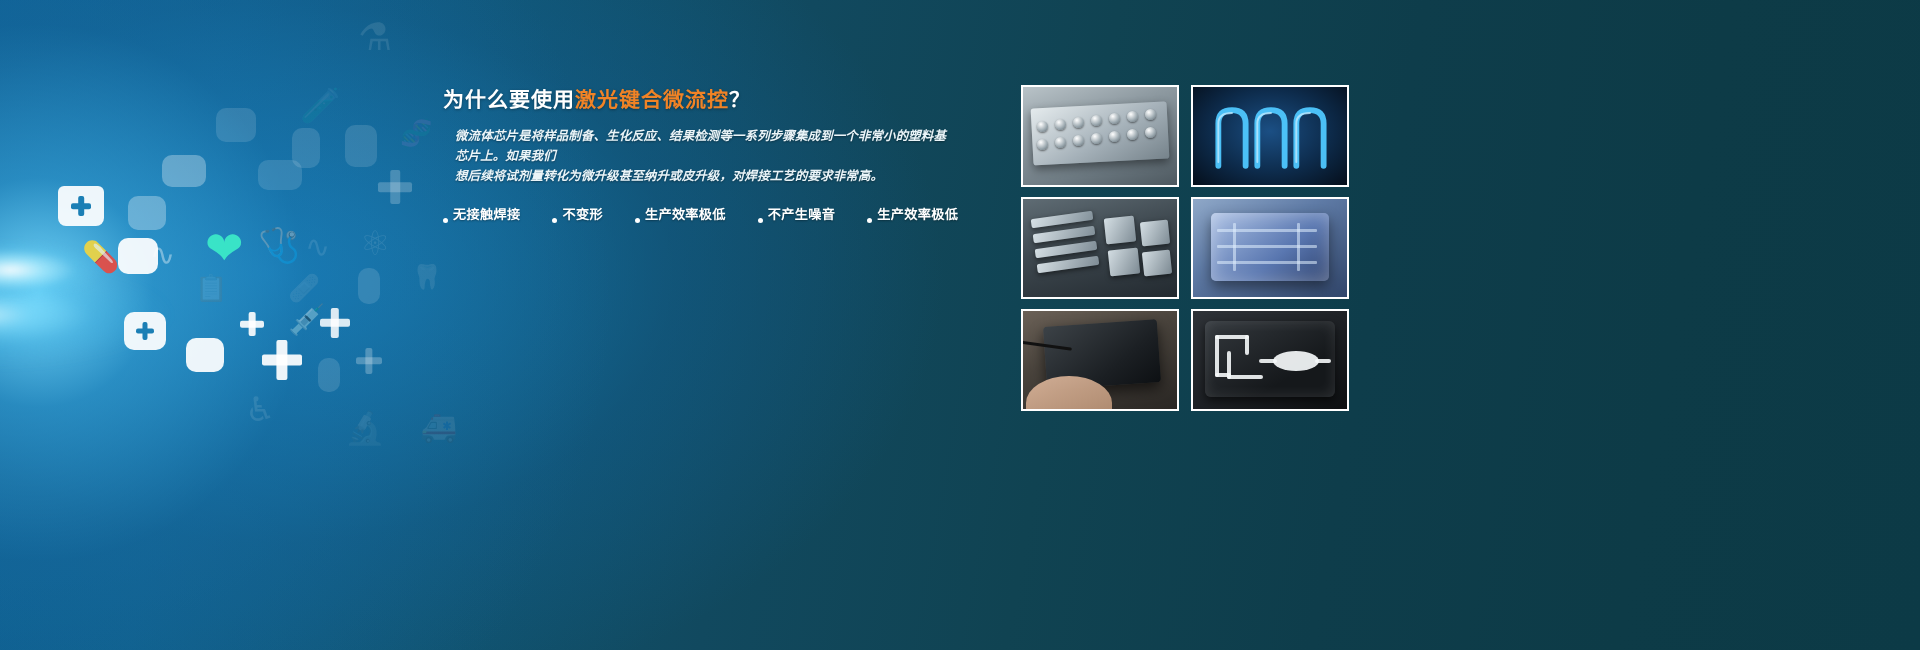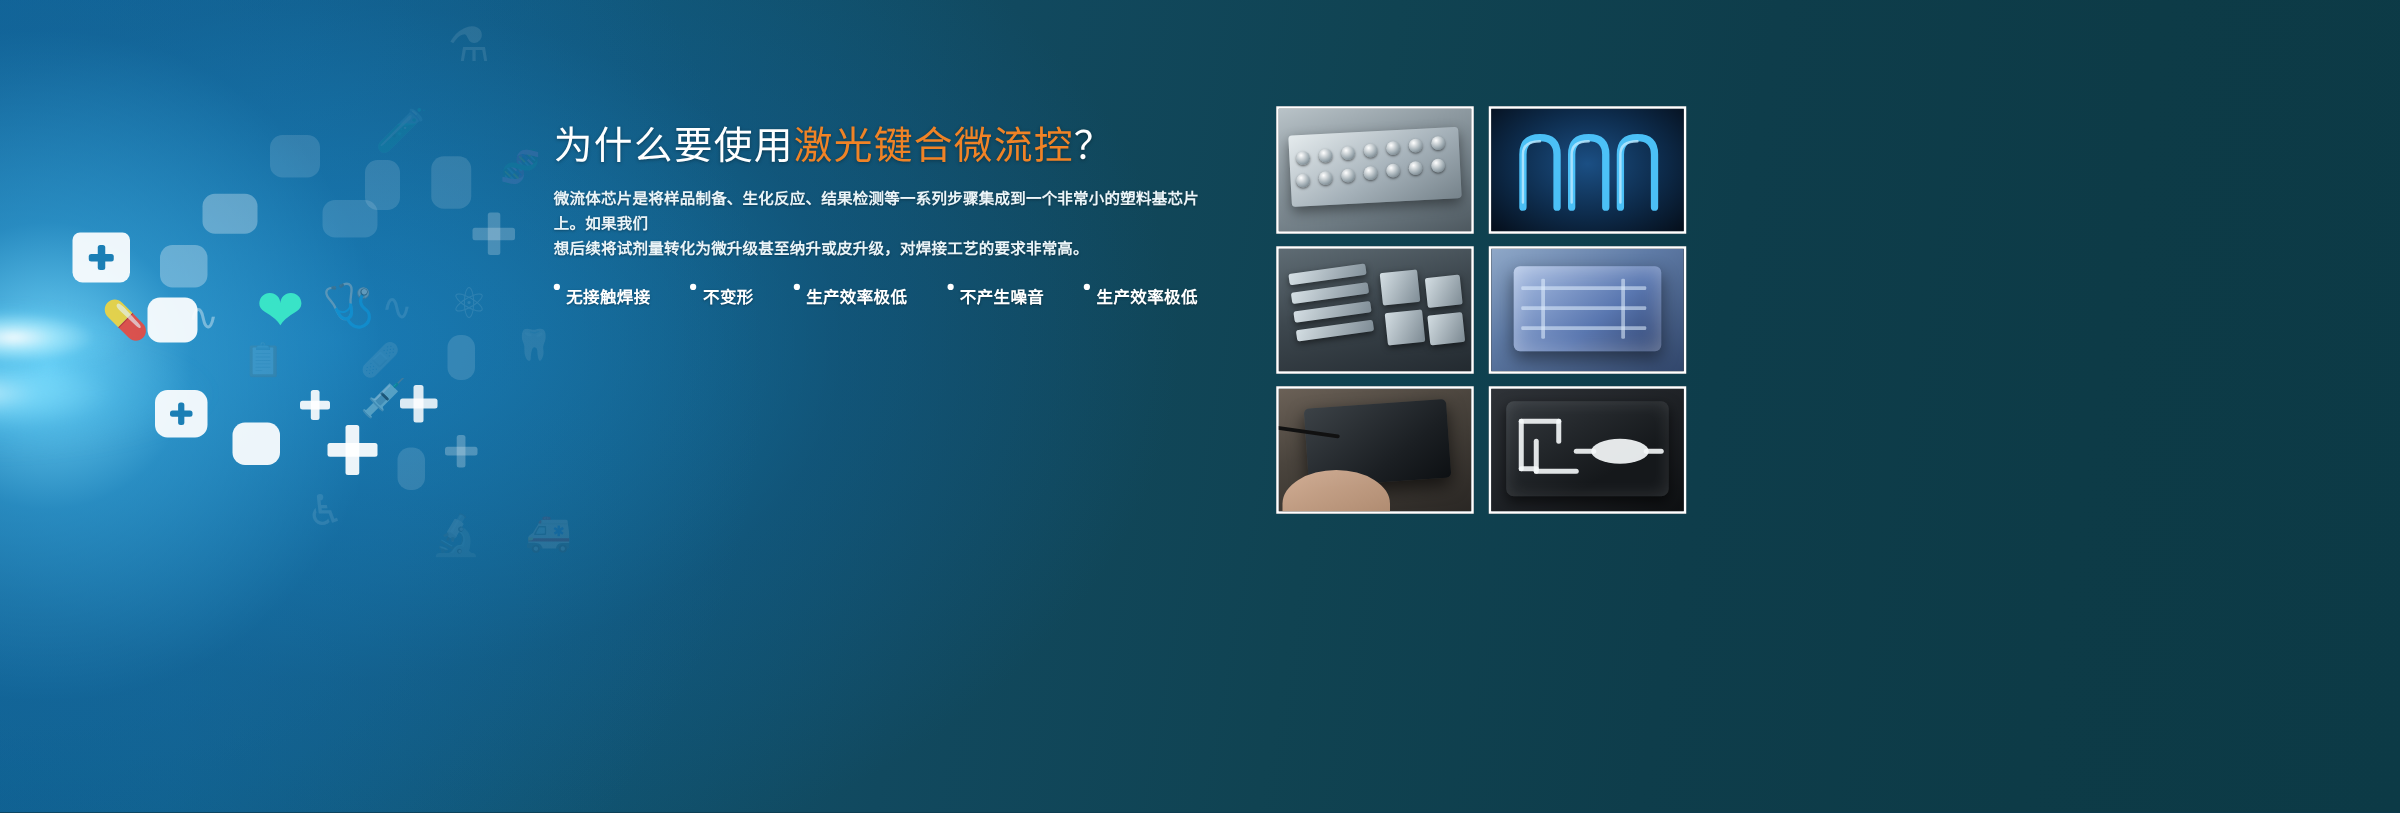--- a/index.html
+++ b/index.html
@@ -39,40 +39,40 @@
   .chip.soft{background:rgba(255,255,255,0.30);}
   .chip.faint{background:rgba(255,255,255,0.13);}
   .cross{position:absolute;}
   .cross::before,.cross::after{content:"";position:absolute;background:currentColor;border-radius:2px;}
   .cross::before{left:50%;top:0;width:28%;height:100%;transform:translateX(-50%);}
   .cross::after{top:50%;left:0;height:28%;width:100%;transform:translateY(-50%);}
 
   
   .content{position:absolute;left:443px;top:88px;width:520px;}
   .title{
-    font-size:31px;font-weight:normal;letter-spacing:1px;color:#ffffff;
-    white-space:nowrap;margin:11px 0 14px 0;line-height:1.15;
+    font-size:21px;font-weight:bold;letter-spacing:1px;color:#ffffff;
+    white-space:nowrap;margin:0 0 14px 0;line-height:1.15;
     text-shadow:0 1px 3px rgba(0,0,0,0.35);
   }
   .title .hl{color:#f08326;}
   .title .q{color:#ffffff;}
   .para{
     font-size:12.4px;line-height:20px;color:#eaf4f8;font-weight:bold;
-    margin:0;letter-spacing:0.2px;text-shadow:0 1px 2px rgba(0,0,0,0.35);
+    margin:12px;letter-spacing:0.2px;text-shadow:0 1px 2px rgba(0,0,0,0.35);font-style:italic;
   }
   .para p{margin:0;}
   .subhead{
     margin-top:22px;font-size:14px;font-weight:bold;color:#f08326;letter-spacing:0.4px;
     text-shadow:0 1px 2px rgba(0,0,0,0.3);
   }
   .bullets{
     margin-top:18px;display:flex;align-items:center;gap:32px;flex-wrap:nowrap;
   }
   .bullet{
-    display:flex;align-items:flex-start;font-size:13.2px;font-weight:bold;color:#ffffff;
+    display:flex;align-items:flex-end;font-size:13.2px;font-weight:bold;color:#ffffff;
     white-space:nowrap;letter-spacing:0.3px;text-shadow:0 1px 2px rgba(0,0,0,0.35);
   }
   .dot{
     width:5px;height:5px;border-radius:50%;background:#ffffff;margin-right:5px;flex:none;
   }
   
   .gallery{
     position:absolute;left:1021px;top:85px;
     display:grid;grid-template-columns:158px 158px;grid-template-rows:102px 102px 102px;
     gap:10px 12px;

